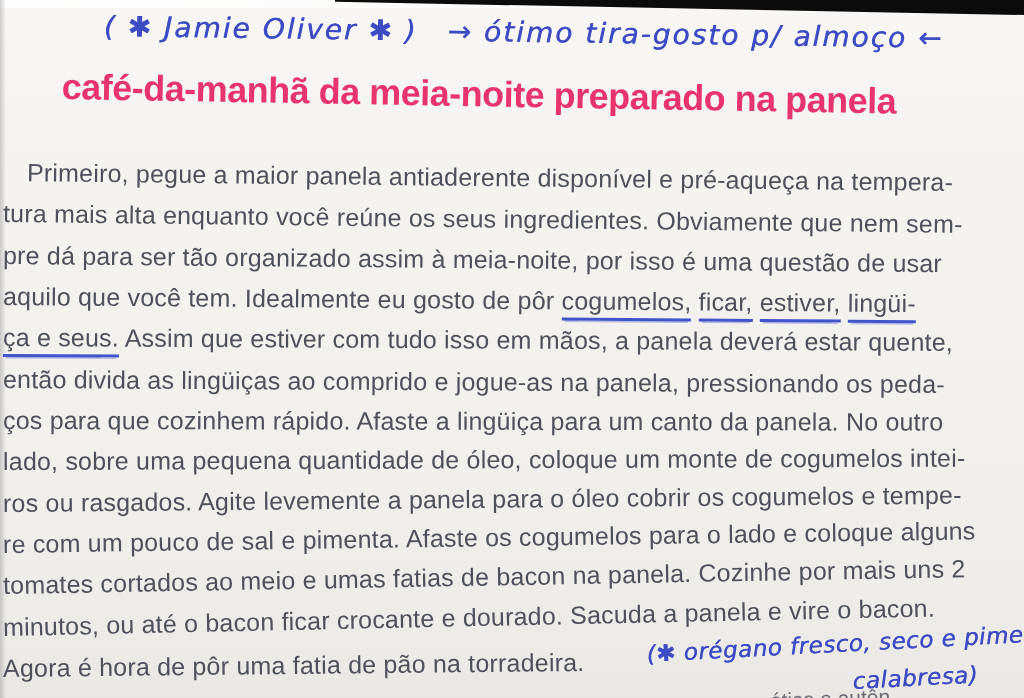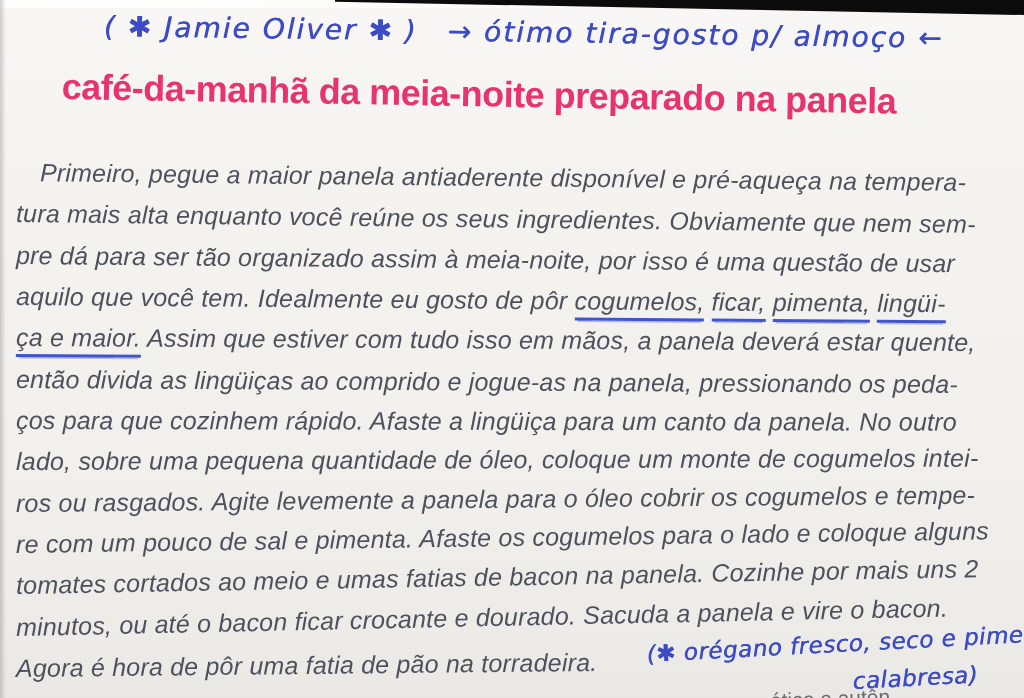--- a/index.html
+++ b/index.html
@@ -32,21 +32,21 @@
     transform:rotate(-3deg);transform-origin:left top;}
 
   
   .title{
     position:absolute;left:62px;top:66px;margin:0;
     font-size:36px;font-weight:bold;letter-spacing:-.5px;color:#e8346e;
     transform:rotate(1deg);transform-origin:left top;white-space:nowrap;
   }
 
   
-  .body-block{position:absolute;left:16px;top:152px;width:1006px;color:#4e505c;font-style:italic;}
+  .body-block{position:absolute;left:3px;top:152px;width:1006px;color:#4e505c;}
   .line{
     height:41.35px;line-height:41.35px;font-size:25px;letter-spacing:.2px;
     white-space:nowrap;transform-origin:left center;
   }
   .line.first{text-indent:24px;}
   .ink-underline{
     border-bottom:3.5px solid #4254cc;padding-bottom:3px;
     box-shadow:0 4.5px 0 -3px rgba(66,84,204,.35);
   }
   .cutoff-fragment{
@@ -67,22 +67,22 @@
     <span>( ✱ Jamie Oliver ✱ )</span>
     <span>→ ótimo tira-gosto p/ almoço ←</span>
   </div>
 
   <h1 class="title">café-da-manhã da meia-noite preparado na panela</h1>
 
   <div class="body-block">
       <div class="line first" style="transform: rotate(0.6deg); word-spacing: 0px;">Primeiro, pegue a maior panela antiaderente disponível e pré-aqueça na tempera-</div>
       <div class="line" style="transform: rotate(0.65deg); word-spacing: 0px;">tura mais alta enquanto você reúne os seus ingredientes. Obviamente que nem sem-</div>
       <div class="line" style="transform: rotate(0.5deg); word-spacing: 0px;">pre dá para ser tão organizado assim à meia-noite, por isso é uma questão de usar</div>
-      <div class="line" style="transform: rotate(0.45deg); word-spacing: 0px;">aquilo que você tem. Idealmente eu gosto de pôr <span class="ink-underline">cogumelos,</span> <span class="ink-underline">ficar,</span> <span class="ink-underline">pimenta,</span> <span class="ink-underline">lingüi-</span></div>
-      <div class="line" style="transform: rotate(0.3deg); word-spacing: 0px;"><span class="ink-underline">ça e maior.</span> Assim que estiver com tudo isso em mãos, a panela deverá estar quente,</div>
+      <div class="line" style="transform: rotate(0.45deg); word-spacing: 0px;">aquilo que você tem. Idealmente eu gosto de pôr <span class="ink-underline">cogumelos,</span> <span class="ink-underline">ficar,</span> <span class="ink-underline">estiver,</span> <span class="ink-underline">lingüi-</span></div>
+      <div class="line" style="transform: rotate(0.3deg); word-spacing: 0px;"><span class="ink-underline">ça e seus.</span> Assim que estiver com tudo isso em mãos, a panela deverá estar quente,</div>
       <div class="line" style="transform: rotate(0.3deg); word-spacing: 0px;">então divida as lingüiças ao comprido e jogue-as na panela, pressionando os peda-</div>
       <div class="line" style="transform: rotate(0.1deg); word-spacing: 0px;">ços para que cozinhem rápido. Afaste a lingüiça para um canto da panela. No outro</div>
       <div class="line" style="transform: rotate(-0.2deg); word-spacing: 0px;">lado, sobre uma pequena quantidade de óleo, coloque um monte de cogumelos intei-</div>
       <div class="line" style="transform: rotate(-0.5deg); word-spacing: 0px;">ros ou rasgados. Agite levemente a panela para o óleo cobrir os cogumelos e tempe-</div>
       <div class="line" style="transform: rotate(-0.8deg); word-spacing: 0px;">re com um pouco de sal e pimenta. Afaste os cogumelos para o lado e coloque alguns</div>
       <div class="line" style="transform: rotate(-1deg); word-spacing: 0px;">tomates cortados ao meio e umas fatias de bacon na panela. Cozinhe por mais uns 2</div>
       <div class="line" style="transform: rotate(-1.2deg); word-spacing: 0px;">minutos, ou até o bacon ficar crocante e dourado. Sacuda a panela e vire o bacon.</div>
       <div class="line last" style="transform: rotate(-0.6deg);">Agora é hora de pôr uma fatia de pão na torradeira.</div>
     </div>
 

